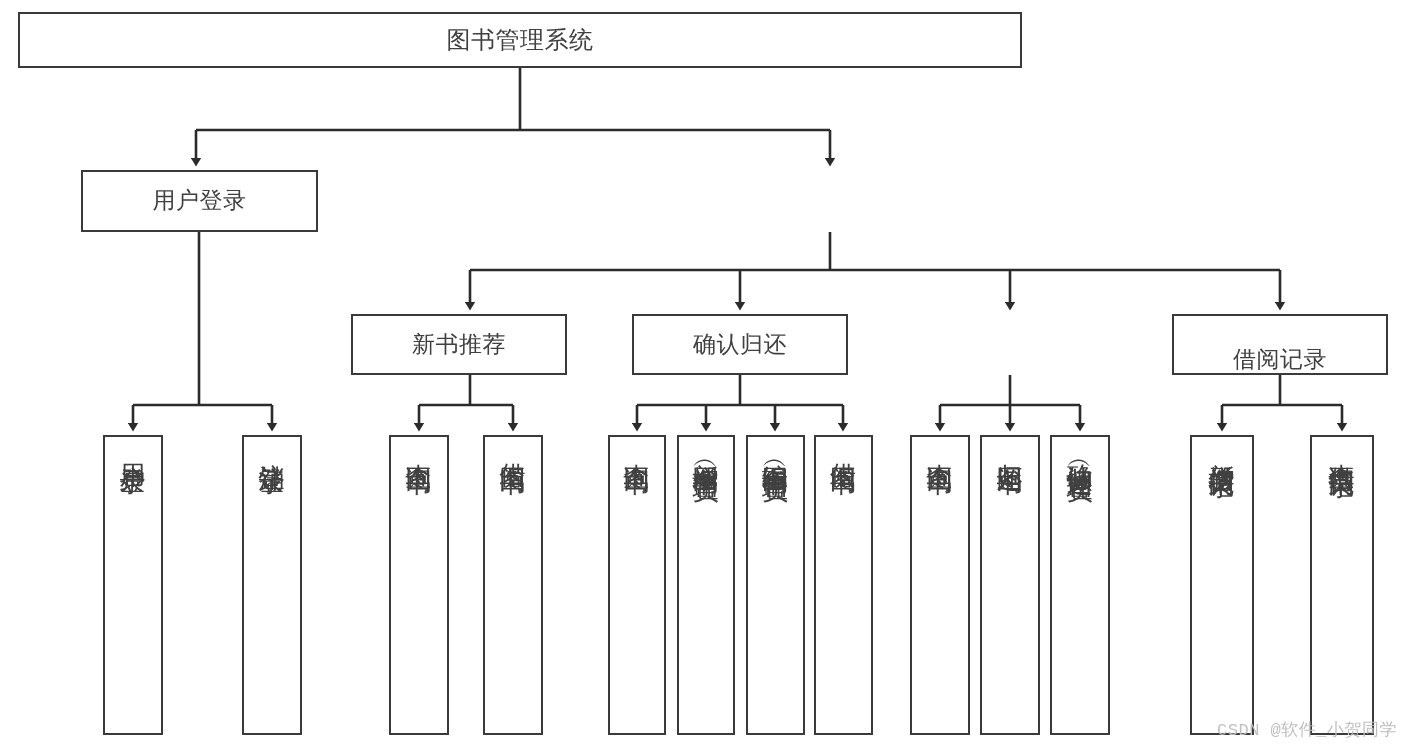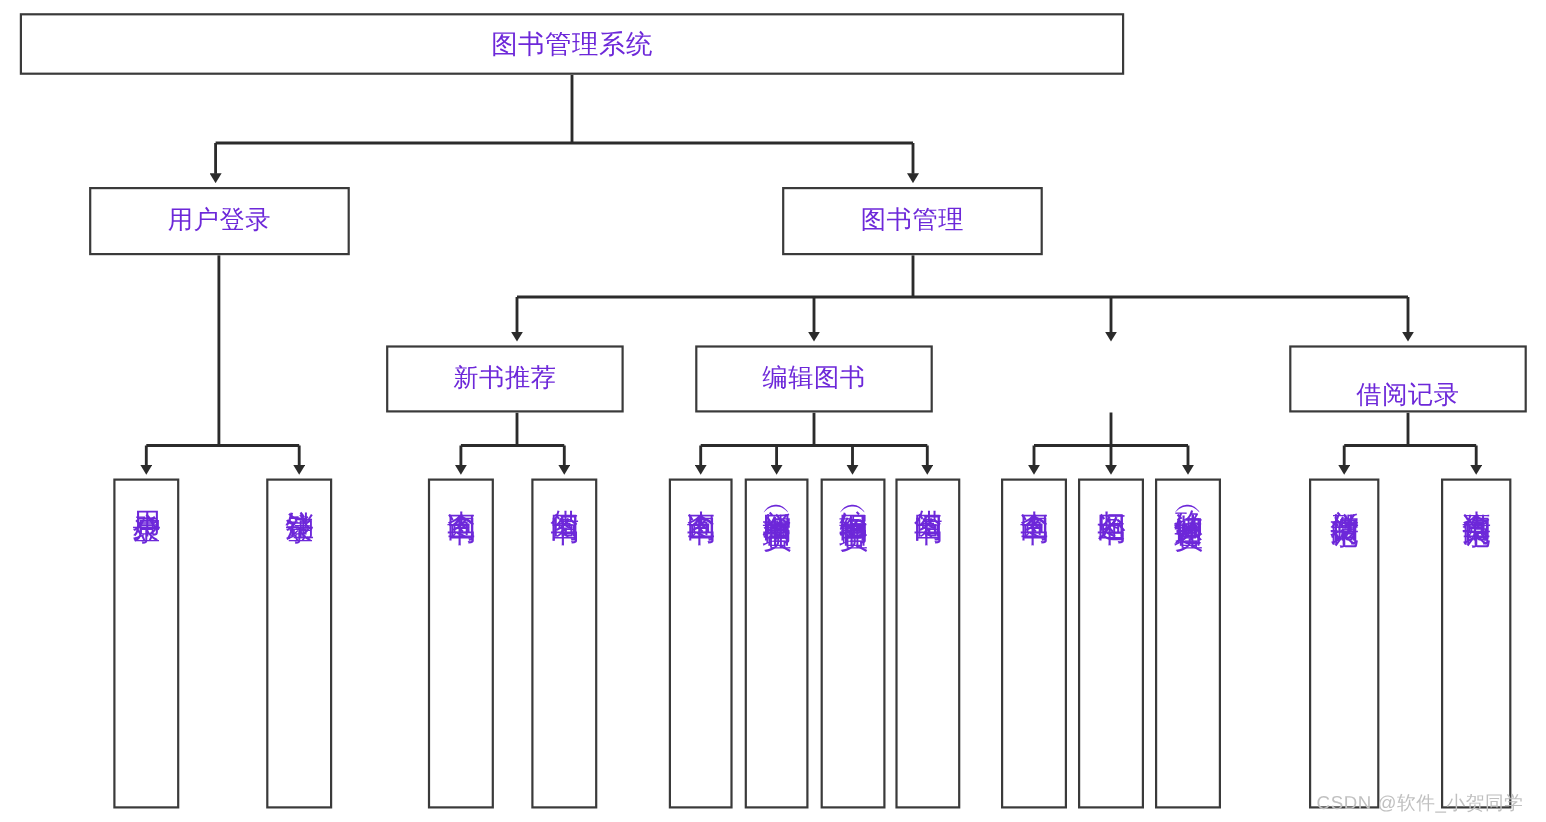--- a/index.html
+++ b/index.html
@@ -26,21 +26,21 @@
     pointer-events: none;
   }
   .node {
     position: absolute;
     box-sizing: border-box;
     background: #ffffff;
     border: 2.5px solid #3a3a3a;
     display: flex;
     align-items: center;
     justify-content: center;
-    color: #6d28d9;
+    color: #404040;
   }
   .node .label {
     display: block;
     text-align: center;
     line-height: 1.18;
     letter-spacing: 0.5px;
   }
   
   .node.horiz .label {
     font-size: 23px;
@@ -58,27 +58,27 @@
   .node.leaf .label {
     writing-mode: vertical-rl;
     text-orientation: upright;
     font-size: 26px;
     line-height: 1;
     letter-spacing: 2px;
     white-space: nowrap;
   }
   #watermark {
     position: absolute;
-    right: 20px;
+    right: 8px;
     bottom: 6px;
     font-size: 17px;
     color: #c0c0c0;
     letter-spacing: 0.5px;
     white-space: nowrap;
-    font-family: Liberation Sans, sans-serif;
+    font-family: Liberation Mono, monospace;
   }
 </style>
 </head>
 <body>
 
 <div id="canvas">
 
   <svg id="edges" viewBox="0 0 1405 747" xmlns="http://www.w3.org/2000/svg">
     <defs>
       <marker id="arrow" markerWidth="9" markerHeight="11" refX="0.5" refY="5.5" orient="auto" markerUnits="userSpaceOnUse">
@@ -129,29 +129,26 @@
     </g>
   </svg>
 
   <div class="node horiz root" style="left:18px; top:12px; width:1004px; height:56px;">
     <span class="label">图书管理系统</span>
   </div>
 
   <div class="node horiz" style="left:81px; top:170px; width:237px; height:62px;">
     <span class="label">用户登录</span>
   </div>
-  <div class="node horiz" style="left:711px; top:170px; width:237px; height:62px;">
-    <span class="label">图书管理</span>
-  </div>
 
   <div class="node horiz" style="left:351px; top:314px; width:216px; height:61px;">
     <span class="label">新书推荐</span>
   </div>
   <div class="node horiz" style="left:632px; top:314px; width:216px; height:61px;">
-    <span class="label">编辑图书</span>
+    <span class="label">确认归还</span>
   </div>
   <div class="node horiz" style="left:1172px; top:314px; width:216px; height:61px;align-items:flex-end;">
     <span class="label">借阅记录</span>
   </div>
 
   <div class="node leaf" style="left:103px; top:435px; width:60px; height:300px;">
     <span class="label">用户登录</span>
   </div>
   <div class="node leaf" style="left:242px; top:435px; width:60px; height:300px;">
     <span class="label">注销登录</span>

